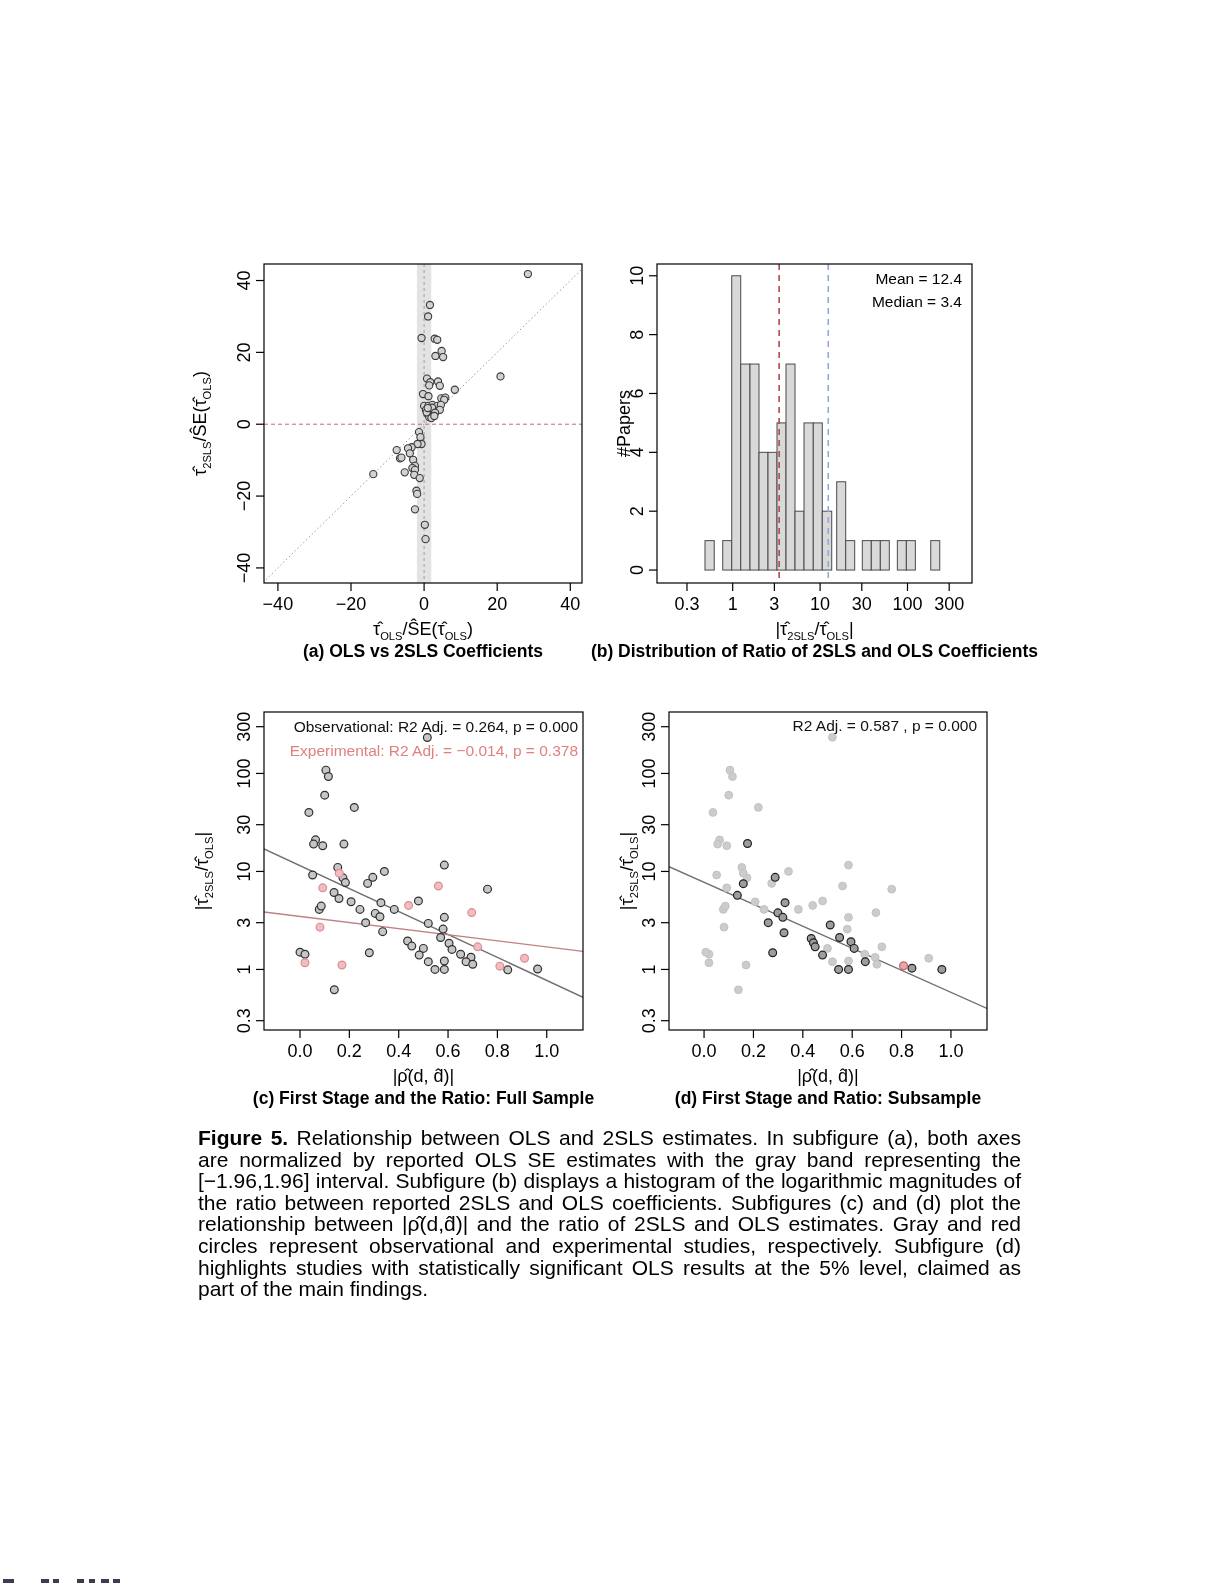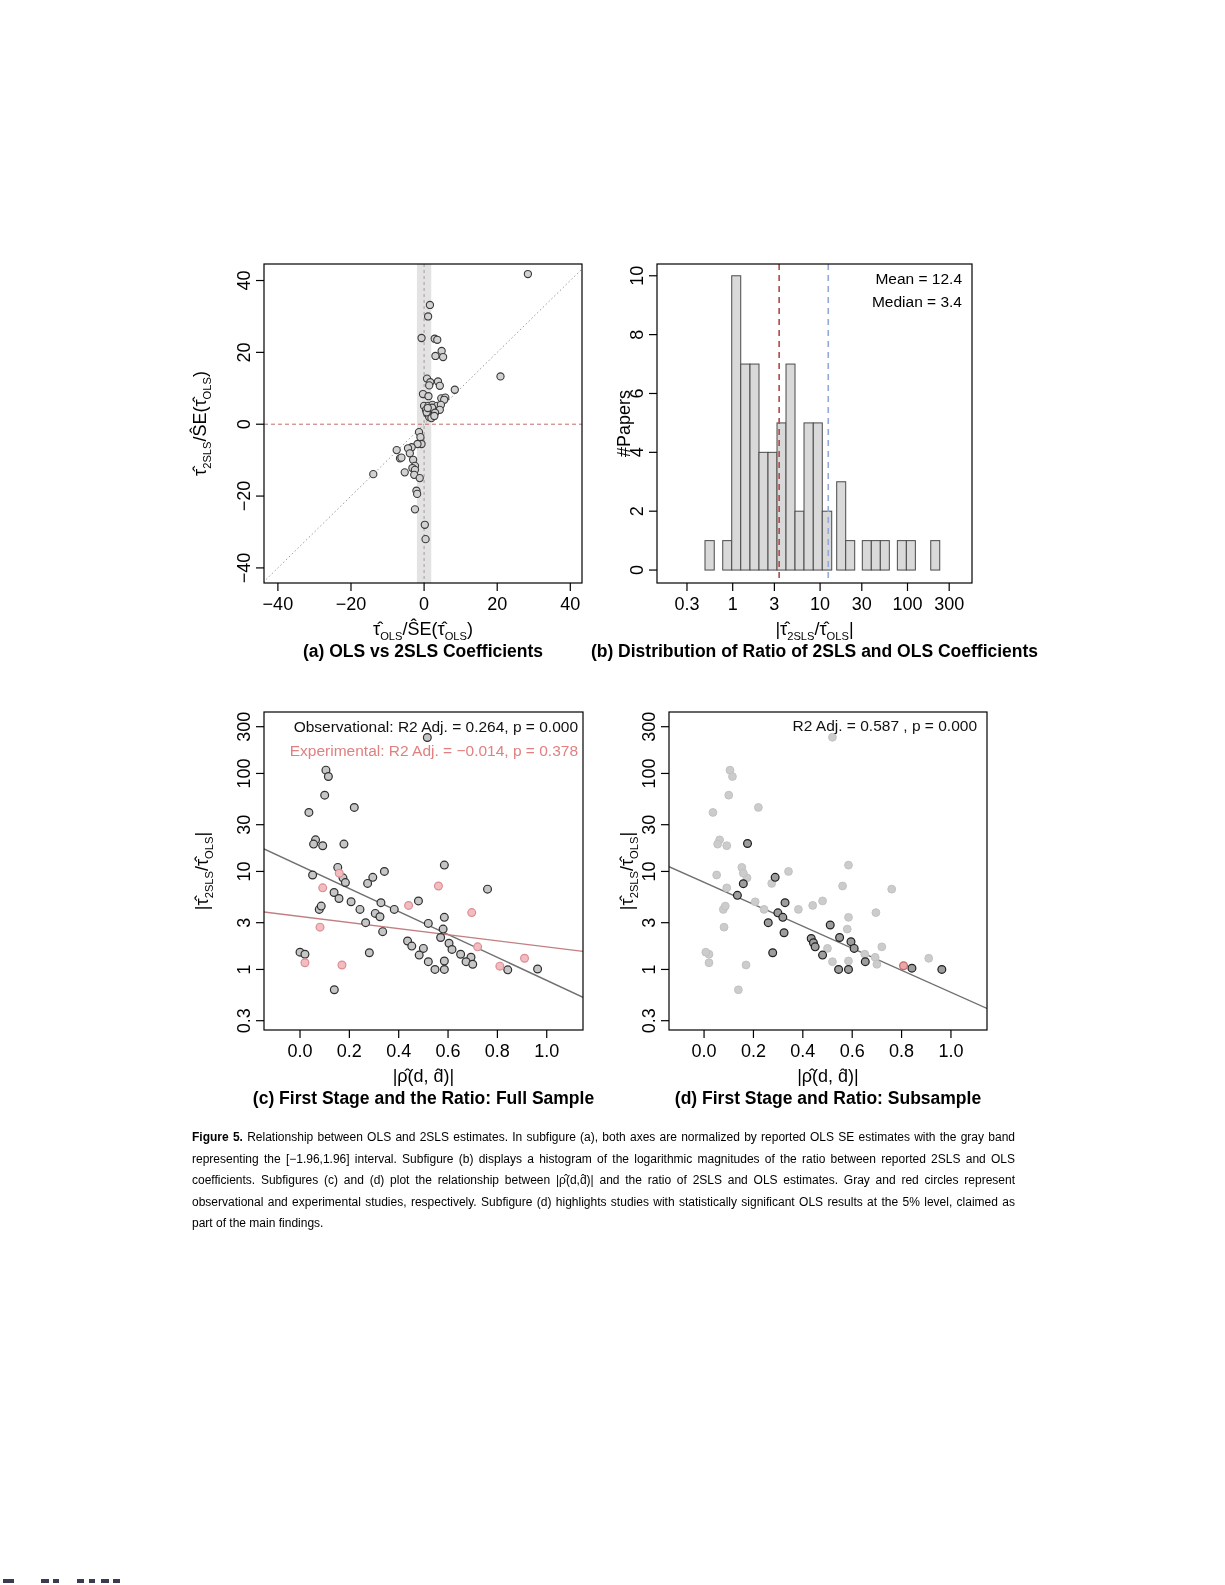--- a/index.html
+++ b/index.html
@@ -1,21 +1,21 @@
 <!DOCTYPE html>
 <html><head>
 <meta charset="utf-8">
 <style>
   html,body{margin:0;padding:0;background:#ffffff;}
   .page{position:relative;width:1225px;height:1585px;background:#ffffff;overflow:hidden;
         font-family:"Liberation Sans", sans-serif;}
   #fig{position:absolute;left:0;top:0;}
-  .caption{position:absolute;left:192px;top:1127px;width:823px;
+  .caption{position:absolute;left:198px;top:1127px;width:823px;
            font-family:"Liberation Sans", sans-serif;
-           font-size:12px;line-height:21.6px;color:#000;text-align:justify;}
+           font-size:21px;line-height:21.6px;color:#000;text-align:justify;}
   .cap-label{font-weight:bold;}
   .clip-frag{position:absolute;left:3px;top:1579px;width:160px;height:6px;overflow:hidden;}
   .clip-frag span{position:absolute;top:0;height:4px;background:#3c3c50;display:block;}
   svg text{font-family:"Liberation Sans", sans-serif;}
 </style>
 </head>
 <body>
 
 <div class="page">
   <svg id="fig" width="1225" height="1585" viewBox="0 0 1225 1585">

